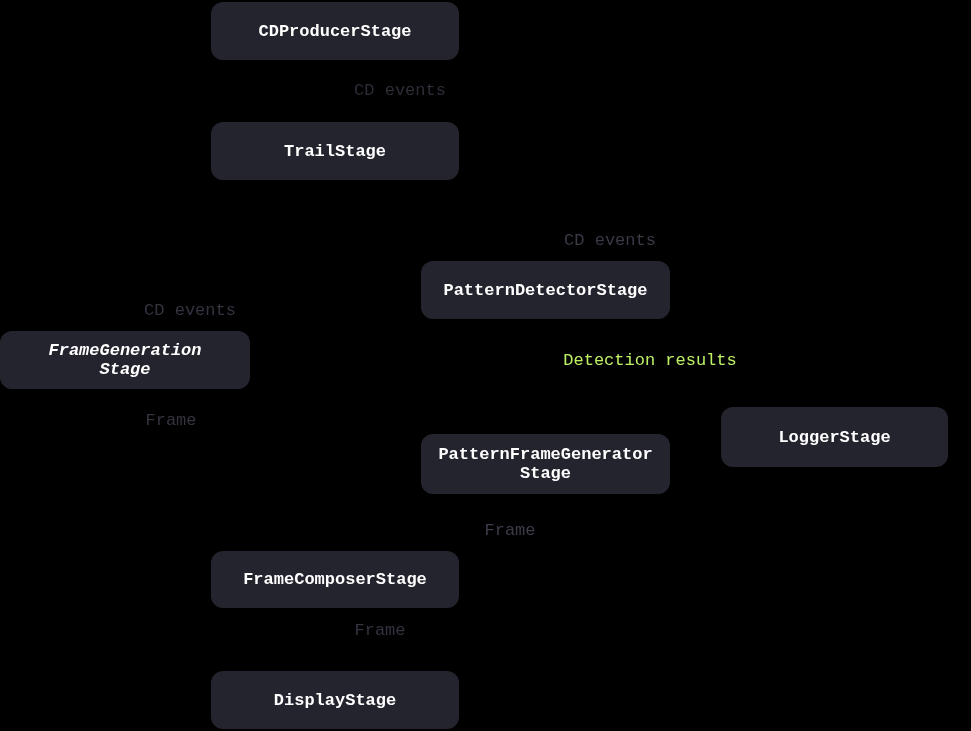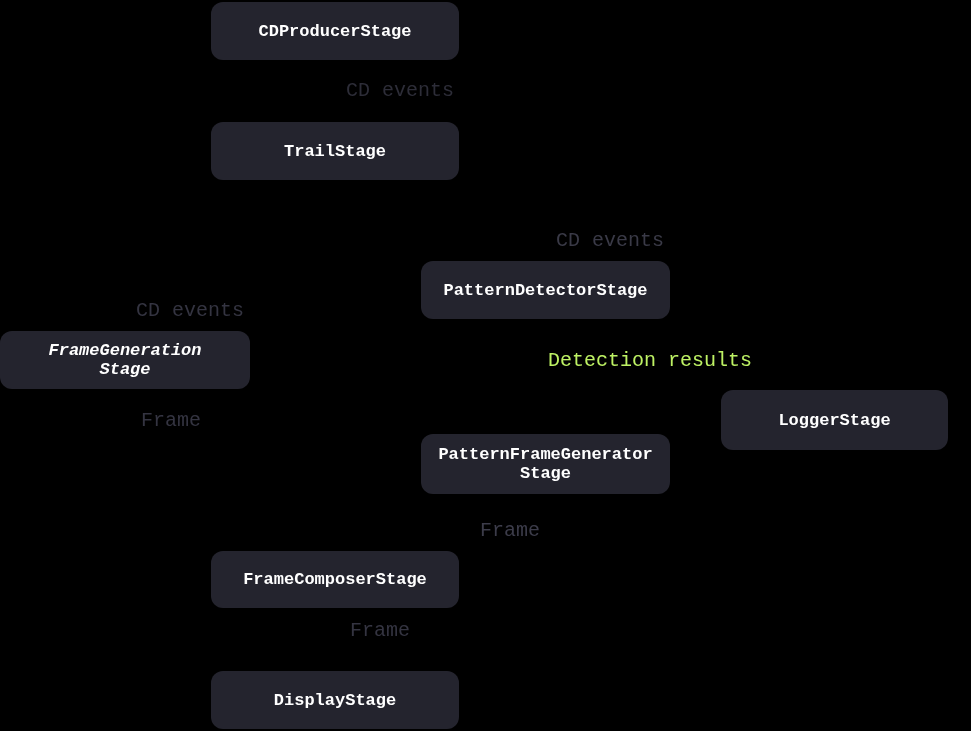--- a/index.html
+++ b/index.html
@@ -26,32 +26,32 @@
     display: flex;
     align-items: center;
     justify-content: center;
     text-align: center;
     white-space: pre-line;
     box-sizing: border-box;
   }
   .edge-label {
     position: absolute;
     transform: translate(-50%, -50%);
-    font-size: 20px;
+    font-size: 17px;
     font-weight: normal;
     white-space: nowrap;
     line-height: 17px;
   }
   
   .n-cdproducer        { left: 211px; top: 2px;   width: 248px; height: 58px; }
   .n-trail             { left: 211px; top: 122px; width: 248px; height: 58px; }
   .n-patterndetector   { left: 421px; top: 261px; width: 249px; height: 58px; text-align: right; }
   .n-framegeneration   { left: 0px;   top: 331px; width: 250px; height: 58px; font-style: italic; }
   .n-patternframegen   { left: 421px; top: 410px; width: 249px; height: 60px; margin-top: 24px; }
-  .n-logger            { left: 721px; top: 390px; width: 227px; height: 60px; }
+  .n-logger            { left: 721px; top: 407px; width: 227px; height: 60px; }
   .n-framecomposer     { left: 211px; top: 551px; width: 248px; height: 57px; }
   .n-display           { left: 211px; top: 671px; width: 248px; height: 58px; justify-content: center; }
   
   .el-1 { left: 400px; top: 90px;  color: #2d2d38; }
   .el-2 { left: 610px; top: 240px; color: #3a3a47; }
   .el-3 { left: 190px; top: 310px; color: #343441; }
   .el-4 { left: 650px; top: 360px; color: #bef264; }
   .el-5 { left: 171px; top: 420px; color: #343441; }
   .el-6 { left: 510px; top: 530px; color: #3c3c4a; }
   .el-7 { left: 380px; top: 630px; color: #343441; }

